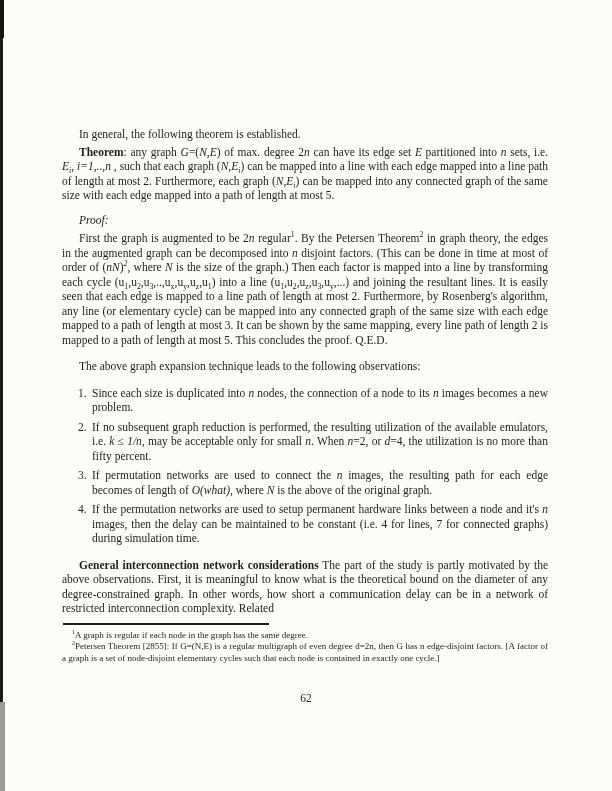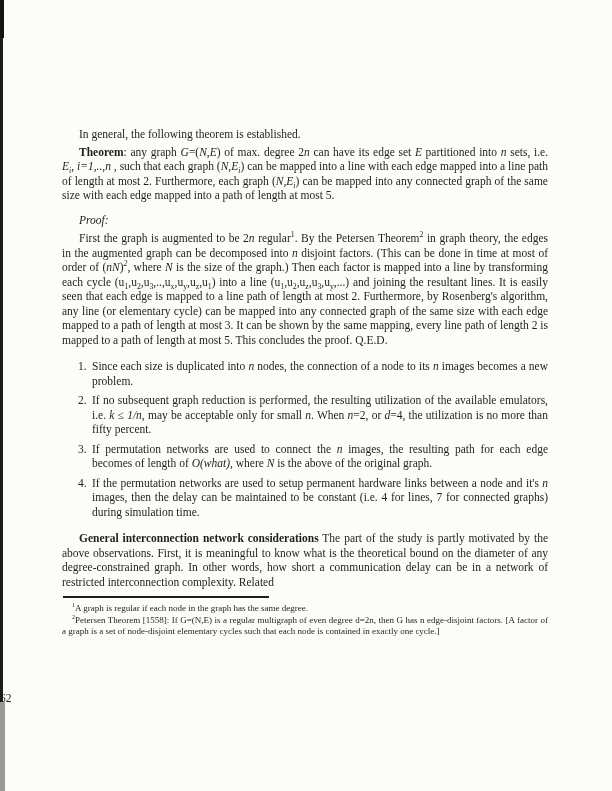--- a/index.html
+++ b/index.html
@@ -22,21 +22,21 @@
   .obs-intro{margin-bottom:12px;}
   .obs-list{margin-bottom:12px;}
   .obs-item{display:flex;margin-bottom:5px;}
   .obs-num{flex:none;width:14px;margin-left:16px;}
   .obs-body{flex:1;text-align:justify;}
   .general{margin-bottom:7px;}
   .fn-rule{width:206px;height:2px;background:var(--ink,#1e1e1e);margin:0 0 5px 1px;}
   .footnotes{font-size:9px;line-height:11.5px;}
   .footnote{margin:0;text-align:justify;text-indent:10px;}
   .page-num{
-    position:absolute;left:0;top:692px;width:612px;
+    position:absolute;left:0;top:692px;width:612px;text-align:center;
     font-size:11.5px;
   }
   
   .seg-b{font-weight:bold;}
   .seg-i{font-style:italic;}
   .seg-sup{vertical-align:super;font-size:0.68em;line-height:0;}
   .seg-supi{vertical-align:super;font-size:0.68em;line-height:0;font-style:italic;}
   .seg-sub{vertical-align:sub;font-size:0.68em;line-height:0;}
   .seg-subi{vertical-align:sub;font-size:0.68em;line-height:0;font-style:italic;}
   
@@ -50,20 +50,21 @@
 <div class="page" style="--paper: #fcfcf9; --ink: #1e1e1e;">
   <div class="edge-main"></div>
   <div class="edge-top"></div>
   <div class="edge-bottom"></div>
 
   <div class="content">
     <p class="para intro"><span>In general, the following theorem is established.</span></p>
     <p class="para theorem"><span class="seg-b">Theorem</span><span>: any graph </span><span class="seg-i">G</span><span>=(</span><span class="seg-i">N,E</span><span>) of max. degree 2</span><span class="seg-i">n</span><span> can have its edge set </span><span class="seg-i">E</span><span> partitioned into </span><span class="seg-i">n</span><span> sets, i.e. </span><span class="seg-i">E</span><span class="seg-subi">i</span><span>, </span><span class="seg-i">i=1,..,n</span><span> , such that each graph (</span><span class="seg-i">N,E</span><span class="seg-subi">i</span><span>) can be mapped into a line with each edge mapped into a line path of length at most 2. Furthermore, each graph (</span><span class="seg-i">N,E</span><span class="seg-subi">i</span><span>) can be mapped into any connected graph of the same size with each edge mapped into a path of length at most 5.</span></p>
     <p class="para proof-label"><span class="seg-i">Proof:</span></p>
     <p class="para proof"><span>First the graph is augmented to be 2</span><span class="seg-i">n</span><span> regular</span><span class="seg-sup">1</span><span>. By the Petersen Theorem</span><span class="seg-sup">2</span><span> in graph theory, the edges in the augmented graph can be decomposed into </span><span class="seg-i">n</span><span> disjoint factors. (This can be done in time at most of order of (</span><span class="seg-i">nN</span><span>)</span><span class="seg-supi">2</span><span>, where </span><span class="seg-i">N</span><span> is the size of the graph.) Then each factor is mapped into a line by transforming each cycle (u</span><span class="seg-sub">1</span><span>,u</span><span class="seg-sub">2</span><span>,u</span><span class="seg-sub">3</span><span>,..,u</span><span class="seg-sub">x</span><span>,u</span><span class="seg-sub">y</span><span>,u</span><span class="seg-sub">z</span><span>,u</span><span class="seg-sub">1</span><span>) into a line (u</span><span class="seg-sub">1</span><span>,u</span><span class="seg-sub">2</span><span>,u</span><span class="seg-sub">z</span><span>,u</span><span class="seg-sub">3</span><span>,u</span><span class="seg-sub">y</span><span>,...) and joining the resultant lines. It is easily seen that each edge is mapped to a line path of length at most 2. Furthermore, by Rosenberg's algorithm, any line (or elementary cycle) can be mapped into any connected graph of the same size with each edge mapped to a path of length at most 3. It can be shown by the same mapping, every line path of length 2 is mapped to a path of length at most 5. This concludes the proof. Q.E.D.</span></p>
+    <p class="para obs-intro"><span>The above graph expansion technique leads to the following observations:</span></p>
     <div class="obs-list">
         <div class="obs-item">
           <span class="obs-num">1.</span>
           <div class="obs-body"><span>Since each size is duplicated into </span><span class="seg-i">n</span><span> nodes, the connection of a node to its </span><span class="seg-i">n</span><span> images becomes a new problem.</span></div>
         </div>
         <div class="obs-item">
           <span class="obs-num">2.</span>
           <div class="obs-body"><span>If no subsequent graph reduction is performed, the resulting utilization of the available emulators, i.e. </span><span class="seg-i">k</span><span> ≤ </span><span class="seg-i">1/n</span><span>, may be acceptable only for small </span><span class="seg-i">n</span><span>. When </span><span class="seg-i">n</span><span>=2, or </span><span class="seg-i">d</span><span>=4, the utilization is no more than fifty percent.</span></div>
         </div>
         <div class="obs-item">
@@ -72,18 +73,18 @@
         </div>
         <div class="obs-item">
           <span class="obs-num">4.</span>
           <div class="obs-body"><span>If the permutation networks are used to setup permanent hardware links between a node and it's </span><span class="seg-i">n</span><span> images, then the delay can be maintained to be constant (i.e. 4 for lines, 7 for connected graphs) during simulation time.</span></div>
         </div>
       </div>
     <p class="para general"><span class="seg-b">General interconnection network considerations</span><span> The part of the study is partly motivated by the above observations. First, it is meaningful to know what is the theoretical bound on the diameter of any degree-constrained graph. In other words, how short a communication delay can be in a network of restricted interconnection complexity. Related</span></p>
     <div class="fn-rule"></div>
     <div class="footnotes">
         <p class="footnote"><span class="seg-sup">1</span><span>A graph is regular if each node in the graph has the same degree.</span></p>
-        <p class="footnote"><span class="seg-sup">2</span><span>Petersen Theorem [1558]: If G=(N,E) is a regular multigraph of even degree d=2n, then G has n edge-disjoint factors. [A factor of a graph is a set of node-disjoint elementary cycles such that each node is contained in exactly one cycle.]</span></p>
+        <p class="footnote"><span class="seg-sup">2</span><span>Petersen Theorem [2855]: If G=(N,E) is a regular multigraph of even degree d=2n, then G has n edge-disjoint factors. [A factor of a graph is a set of node-disjoint elementary cycles such that each node is contained in exactly one cycle.]</span></p>
       </div>
   </div>
 
   <div class="page-num">62</div>
 </div>
 
 </body></html>

